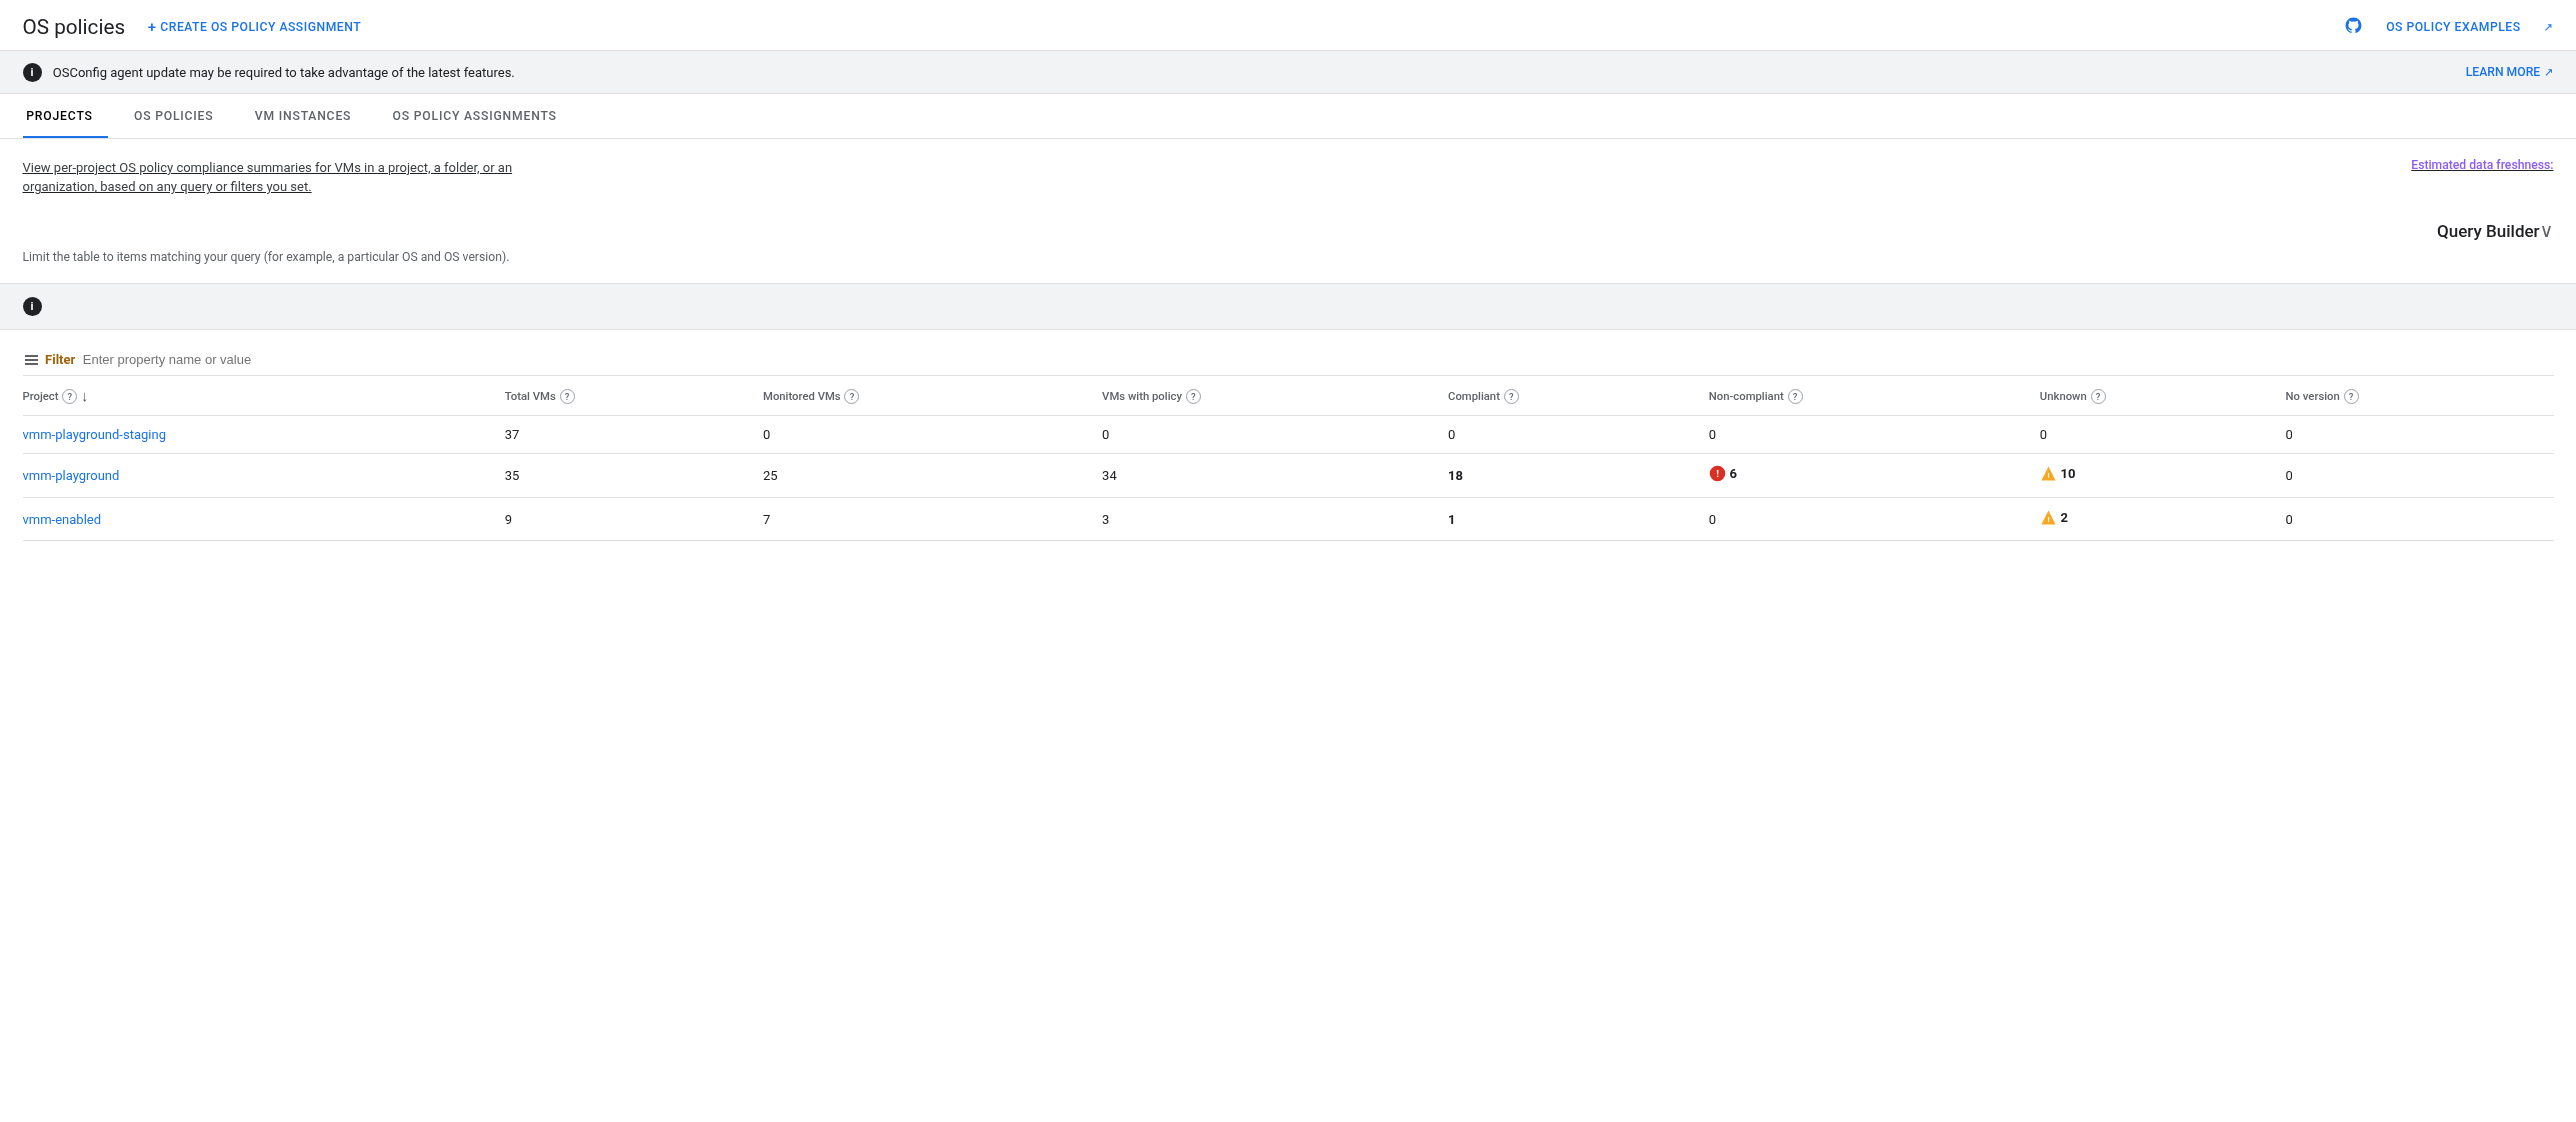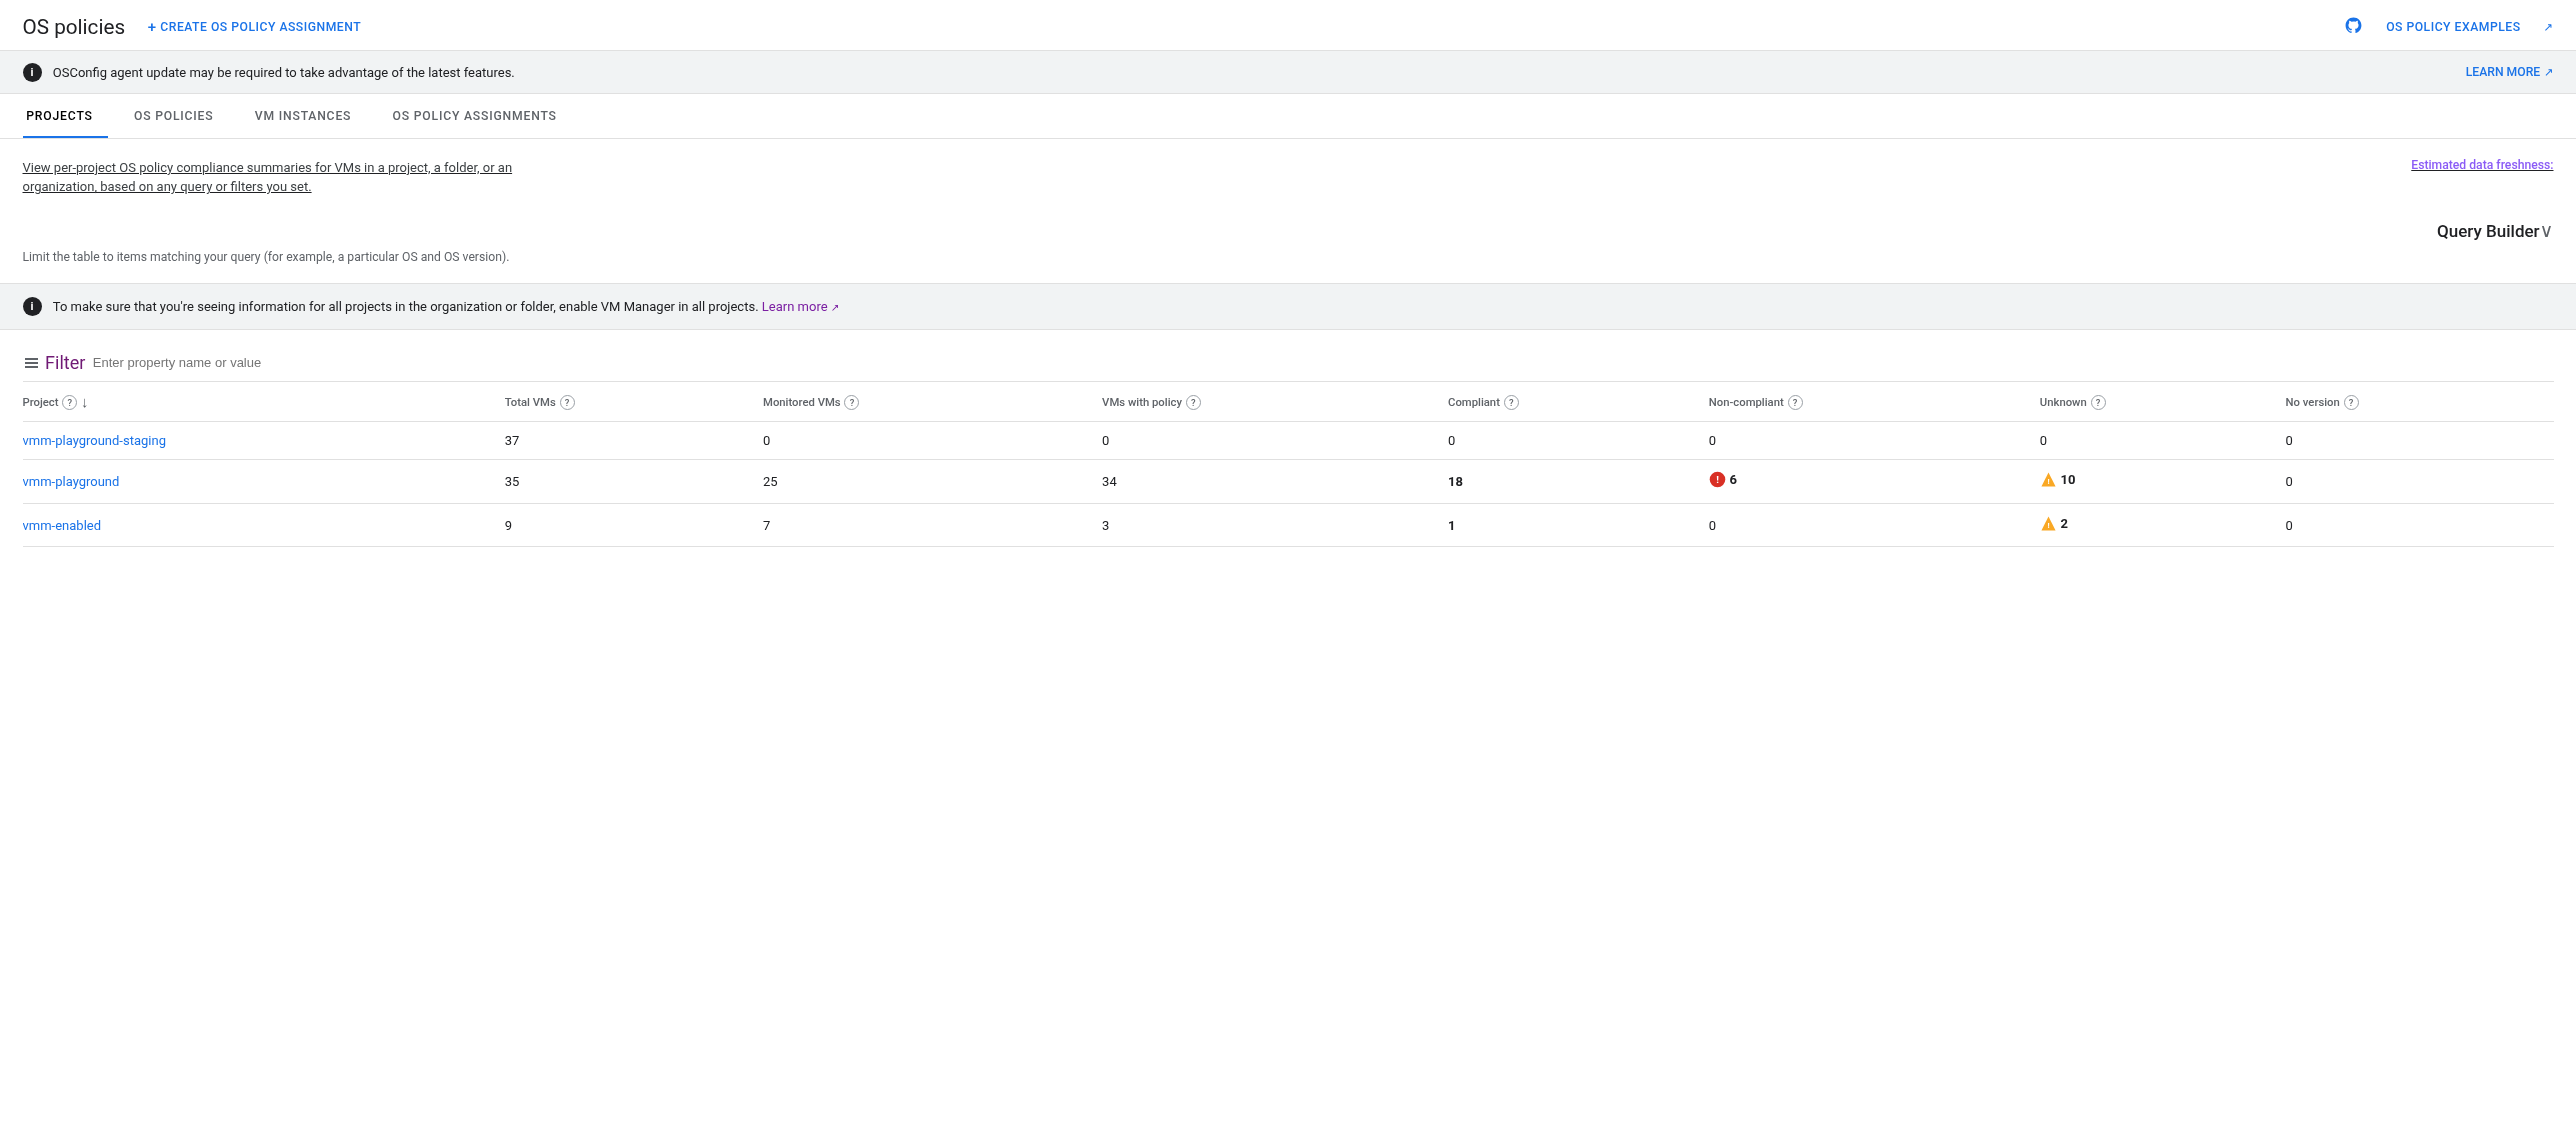--- a/index.html
+++ b/index.html
@@ -197,23 +197,23 @@
       margin-bottom: 0;
     }
     .filter-icon-area {
       display: flex;
       align-items: center;
       gap: 5.6px;
       color: #5f6368;
       font-size: 12.2px;
     }
     .filter-label {
-      font-weight: 400;
-      color: #701a75;
-      font-size: 18px;
+      font-weight: 700;
+      color: #a16207;
+      font-size: 13px;
     }
     .table-container {
       width: 100%;
       overflow-x: auto;
     }
     table {
       width: 100%;
       border-collapse: collapse;
     }
     thead tr {
@@ -352,27 +352,20 @@
   <div class="query-builder">
     <div class="query-builder-header">
       <h2 class="query-builder-title">Query Builder</h2>
       <span class="chevron-icon">∨</span>
     </div>
     <p class="query-builder-subtitle">Limit the table to items matching your query (for example, a particular OS and OS version).</p>
   </div>
 
   <div class="info-banner-2">
     <div class="info-icon2">i</div>
-    <span class="info-banner-2-text">
-      <span>To make sure that you're seeing information for all projects in the organization or folder, enable VM Manager in all projects.</span>
-      <a href="#">
-        <span>Learn more</span>
-        <span style="font-size:10.3px;">↗</span>
-      </a>
-    </span>
   </div>
 
   <div class="filter-row">
     <div class="filter-icon-area">
       <div class="three-lines-icon">
         <span></span>
           <span></span>
           <span></span>
       </div>
       <span class="filter-label">Filter</span>

